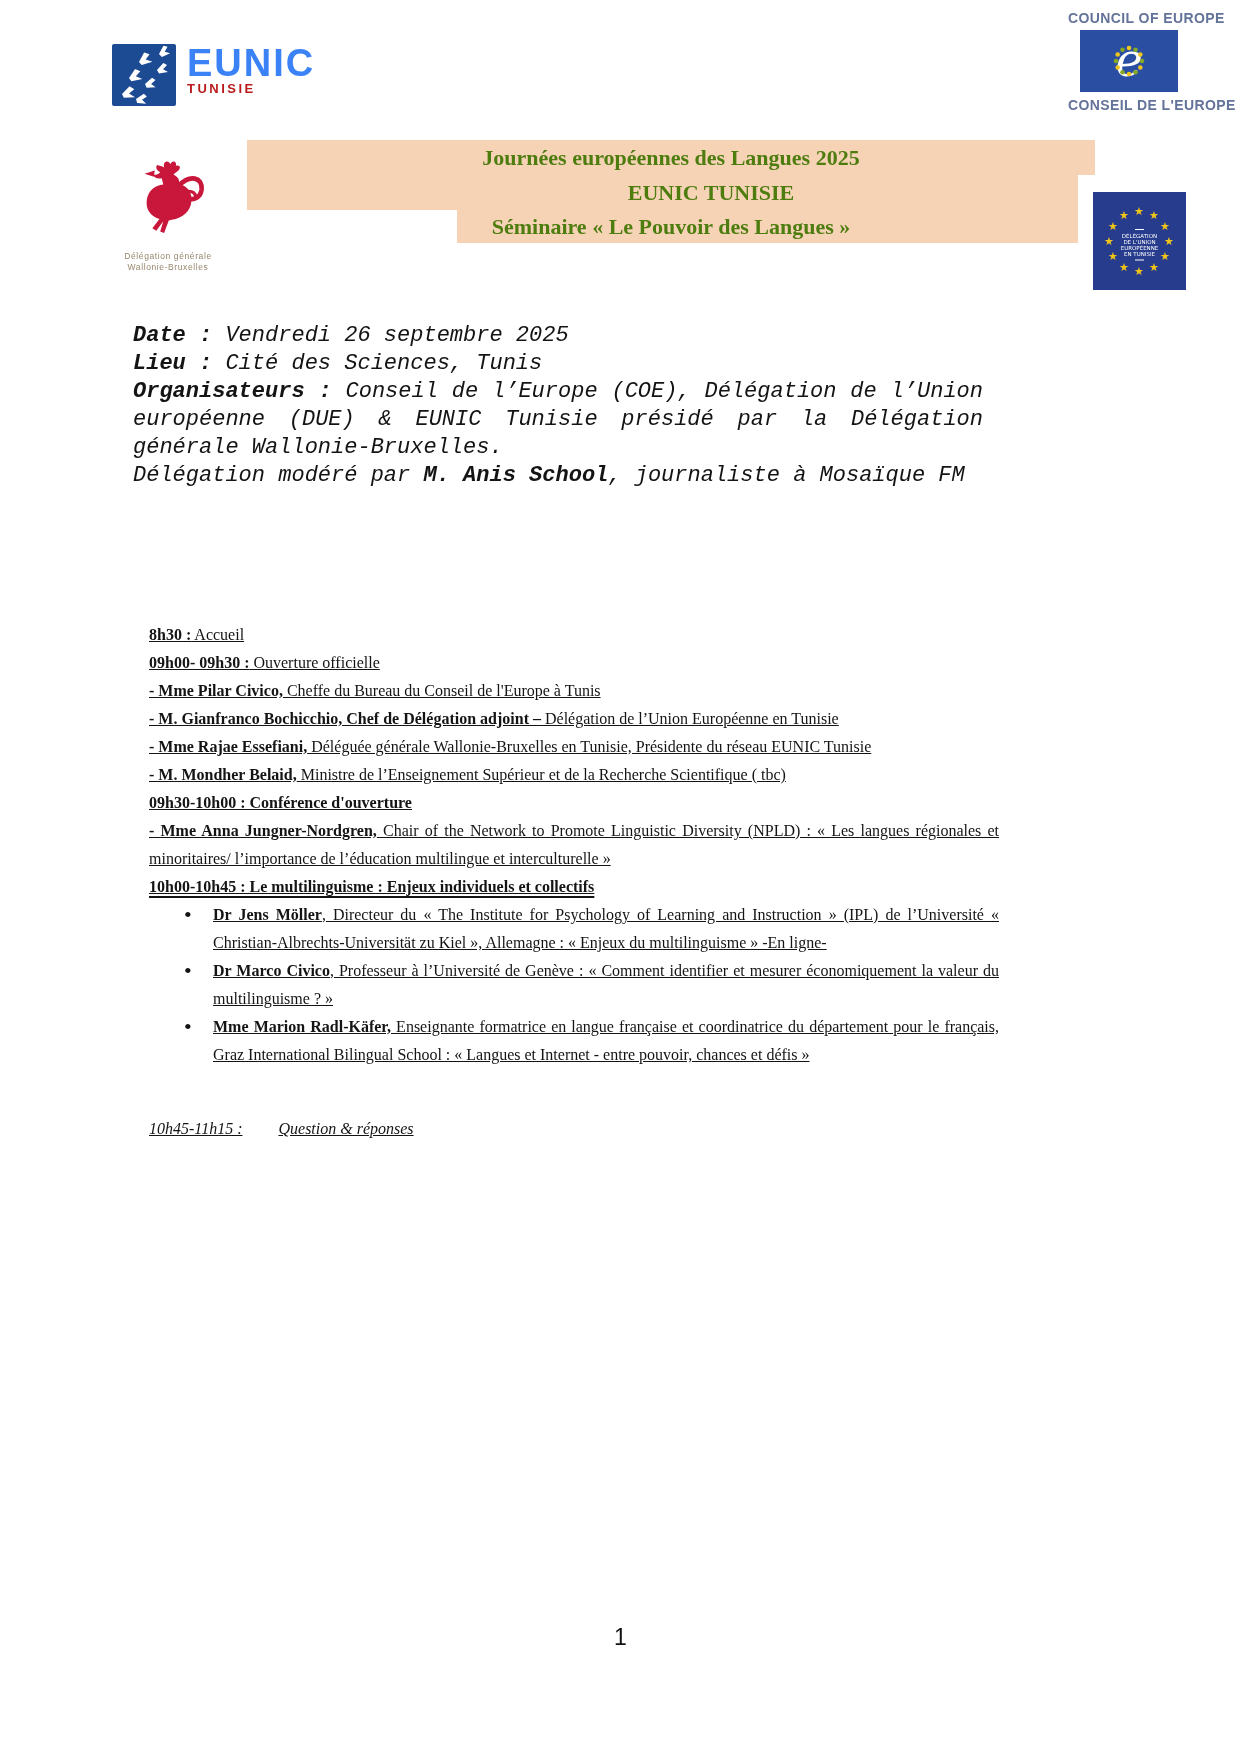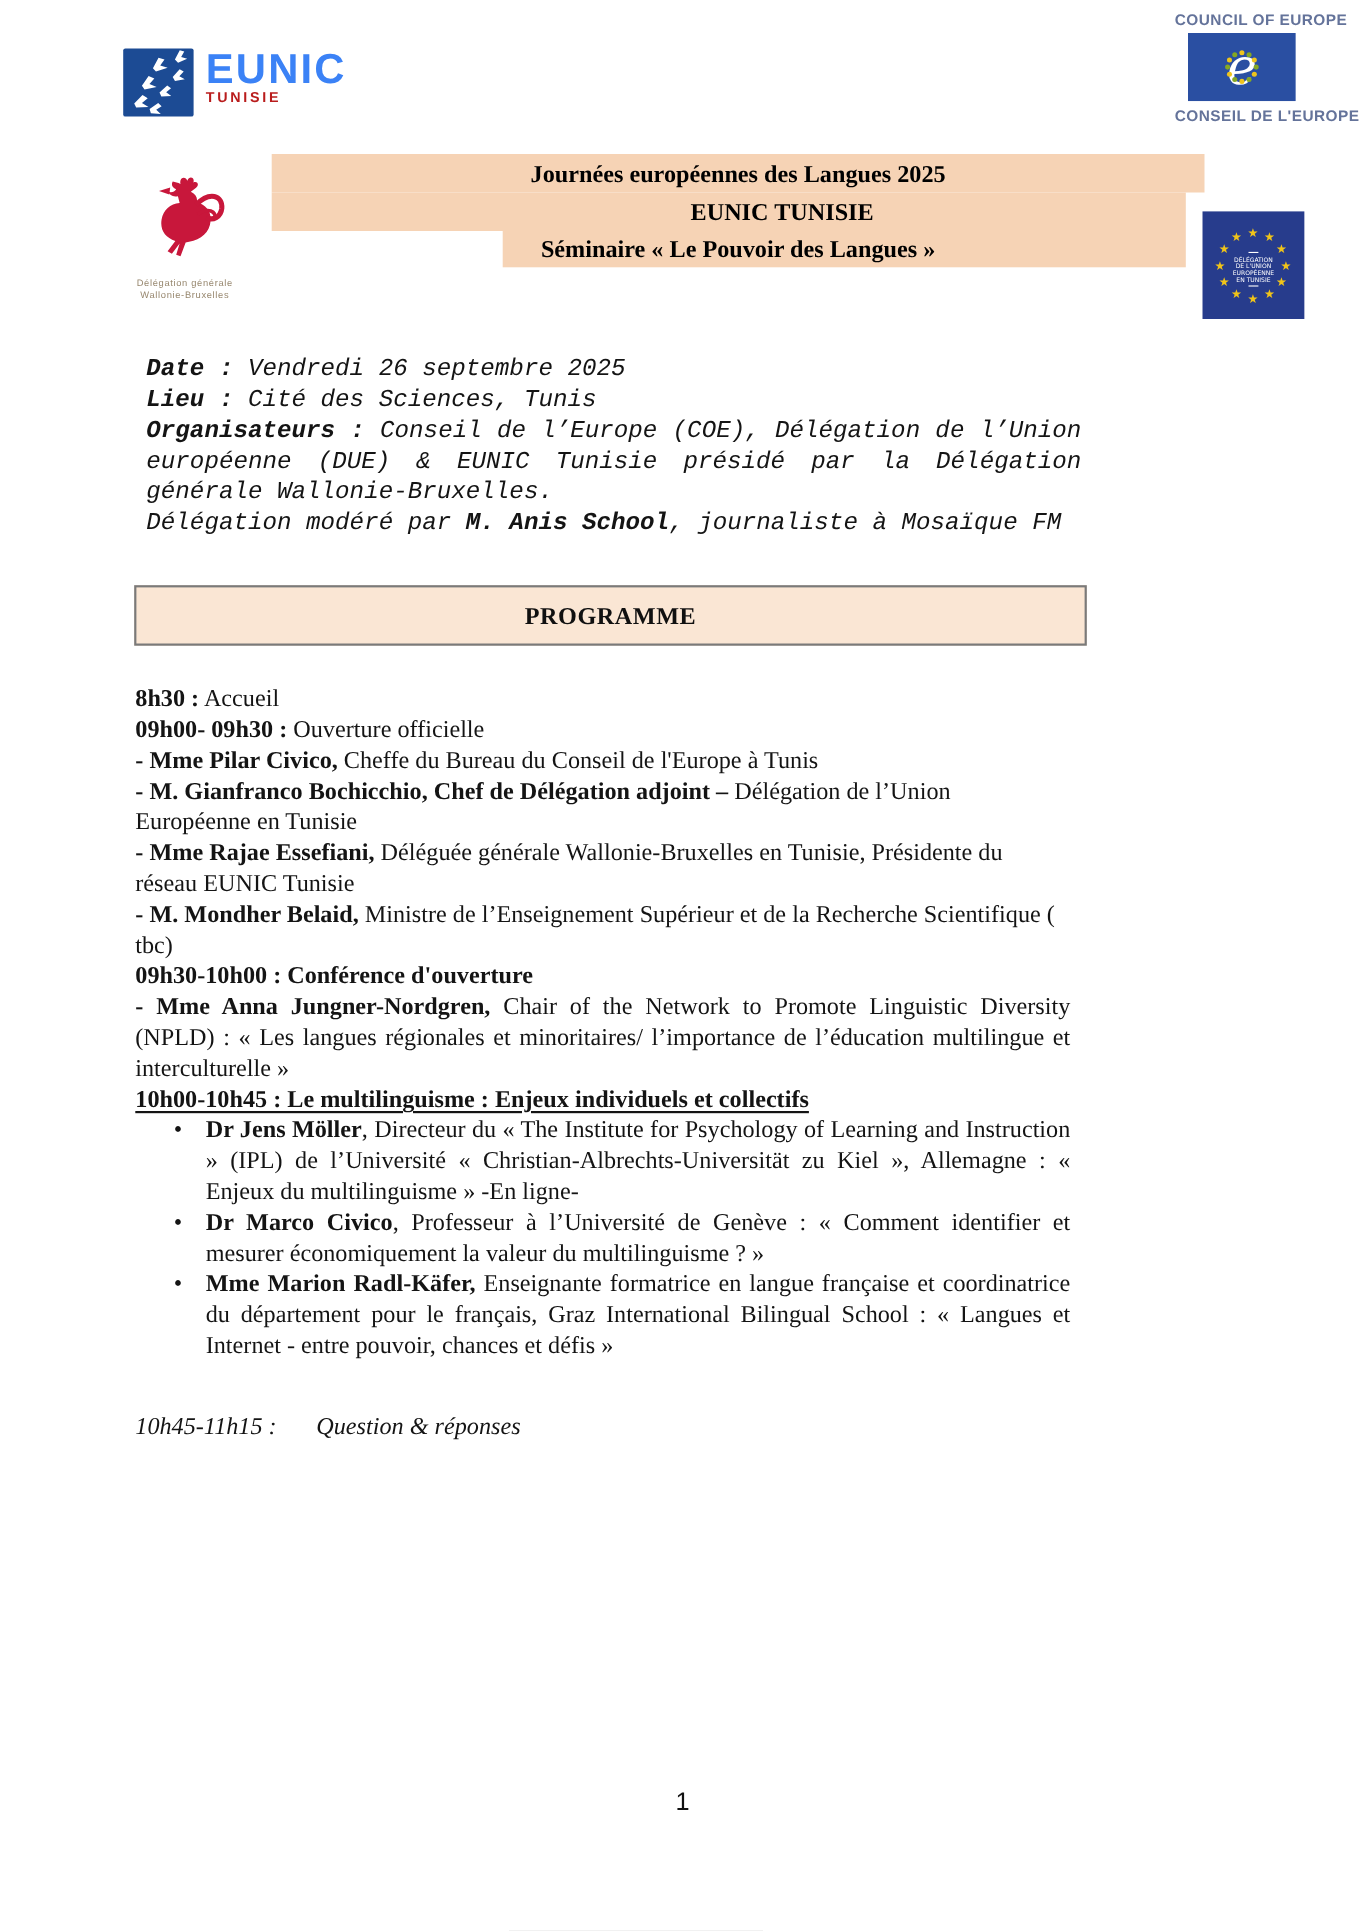--- a/index.html
+++ b/index.html
@@ -17,42 +17,42 @@
   .coe-label{font-family:Liberation Sans, sans-serif;font-size:14px;font-weight:bold;color:#64739a;letter-spacing:.4px;white-space:nowrap;}
   .coe-box{width:98px;height:62px;margin:4px auto 5px auto;display:block;}
   .wb-logo{position:absolute;left:112px;top:158px;width:112px;text-align:center;}
   .wb-caption{font-family:"Liberation Sans",sans-serif;font-size:8.5px;line-height:11px;color:#97876e;letter-spacing:.6px;margin-top:3px;}
   .eu-flag{position:absolute;left:1093px;top:192px;width:93px;height:98px;}
   
   .band{position:absolute;background:#f6d3b5;}
   .band-1{left:247px;top:140px;width:848px;height:35px;}
   .band-2{left:247px;top:175px;width:831px;height:35px;}
   .band-3{left:457px;top:210px;width:621px;height:33px;}
-  .band-text{position:absolute;left:247px;width:848px;text-align:center;font-weight:bold;font-size:22px;color:#000000;}
+  .band-text{position:absolute;left:247px;width:848px;text-align:center;font-weight:bold;font-size:22px;color:#4d7c0f;}
   .band-text.t1{top:140px;line-height:35px;}
   .band-text.t2{top:175px;line-height:35px;margin-left:40px;}
   .band-text.t3{top:210px;line-height:33px;}
   
   .body-text{position:absolute;left:133px;top:322px;width:850px;font-size:22px;line-height:28px;}
   .body-text p{margin:0;font-family:Liberation Mono, monospace;}
   .meta-line{font-style:italic;}
   .meta-label{font-weight:bold;}
   .p-date{margin-bottom:19px;}
   .p-lieu{margin-bottom:14px;}
   .p-org{margin-bottom:12px;text-align:justify;}
   .bold{font-weight:bold;}
   
   .programme-banner{
     position:absolute;left:122px;top:532px;width:862px;height:51px;
     background:#fae6d4;border:2px solid #7a7a7a;
     display:flex;align-items:center;justify-content:center;
     font-weight:bold;font-size:22px;letter-spacing:.5px;color:#101010;
   }
   
-  .programme-text{position:absolute;left:123px;top:621px;width:850px;font-size:22px;line-height:28px;}
+  .programme-text{position:absolute;left:149px;top:621px;width:850px;font-size:16px;line-height:28px;text-decoration:underline;}
   .programme-text p{margin:0;}
   .i-accueil{margin-bottom:25px;}
   .i-ouverture{margin-bottom:29px;}
   .i-sp1{margin-bottom:32px;}
   .i-sp2{margin-bottom:27px;}
   .i-sp3{margin-bottom:31px;}
   .i-sp4{margin-bottom:31px;}
   .i-conf{margin-bottom:32px;font-weight:bold;}
   .i-keynote{margin-bottom:11px;text-align:justify;}
   .i-session{margin-bottom:47px;font-weight:bold;text-decoration:underline;text-decoration-thickness:2px;text-underline-offset:4px;}
@@ -170,23 +170,20 @@
       <span class="meta-label">Lieu :</span><span> Cité des Sciences, Tunis</span>
     </p>
     <p class="meta-line p-org">
       <span class="meta-label">Organisateurs :</span><span> Conseil de l’Europe (COE), Délégation de l’Union européenne (DUE) &amp; EUNIC Tunisie présidé par la Délégation générale Wallonie-Bruxelles.</span>
     </p>
     <p class="meta-line">
       <span>Délégation modéré par </span><span class="bold">M. Anis School</span><span>, journaliste à Mosaïque FM</span>
     </p>
   </div>
 
-  <div class="programme-banner">
-    <span>PROGRAMME</span>
-  </div>
 
   <div class="programme-text">
     <p class="i-accueil">
       <span class="bold">8h30 :</span><span> Accueil</span>
     </p>
     <p class="i-ouverture">
       <span class="bold">09h00- 09h30 :</span><span> Ouverture officielle</span>
     </p>
     <p class="i-sp1">
       <span class="bold">- Mme Pilar Civico,</span><span> Cheffe du Bureau du Conseil de l'Europe à Tunis</span>

